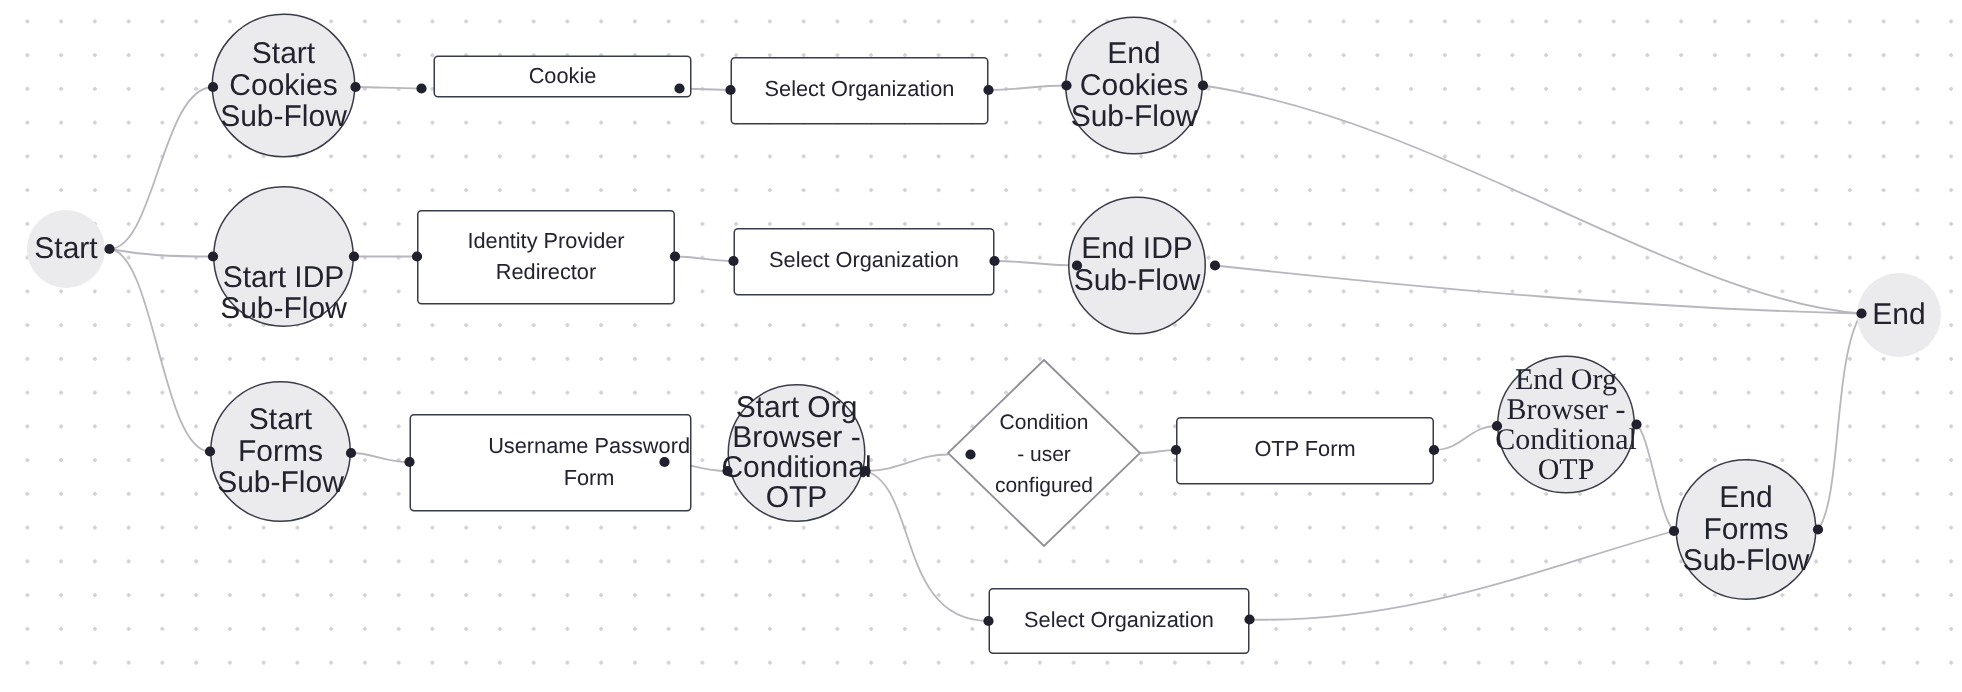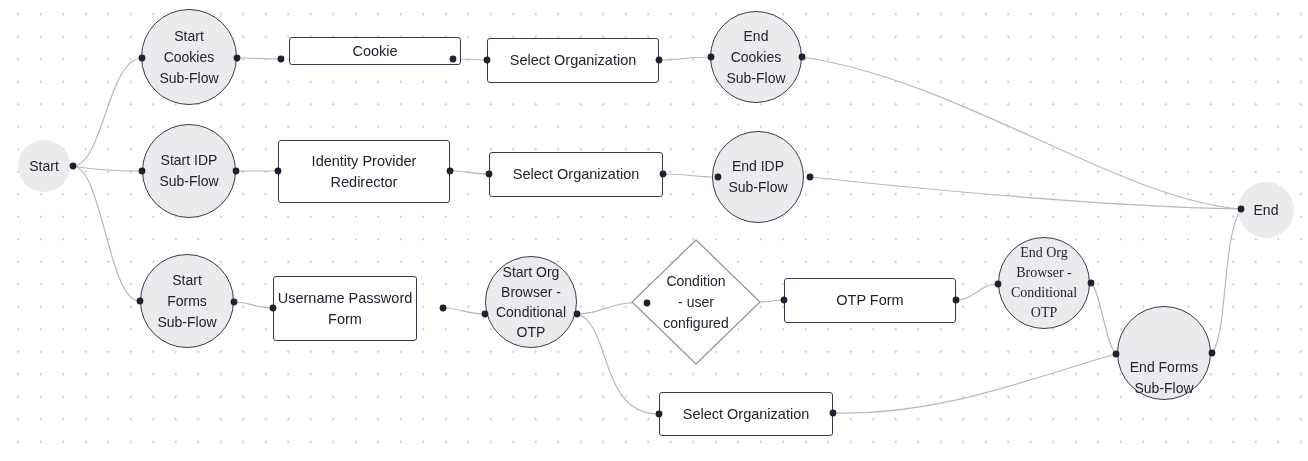--- a/index.html
+++ b/index.html
@@ -13,21 +13,21 @@
     background-image:radial-gradient(circle,#d2d2d7 1.1px,transparent 1.1px);
     background-size:22.5px 22.5px;
     background-position:7px 3px;
   }
   svg.layer{position:absolute;left:0;top:0;pointer-events:none;}
   .edge{fill:none;stroke:#b7b7bd;stroke-width:1.2px;}
   .diamond{fill:#ffffff;stroke:#8e9096;stroke-width:1.2px;}
   .port{fill:#20202e;}
   .node{
     position:absolute;display:flex;align-items:center;justify-content:center;
-    text-align:center;color:#23232f;font-size:14px;line-height:21px;
+    text-align:center;color:#23232f;font-size:20px;line-height:21px;
     white-space:pre-line;z-index:2;
   }
   .circle{
     border-radius:50%;
     background:#ebebed;
     border:1.6px solid #3a3b49;
   }
   .terminal{
     border-radius:50%;
     background:#ebebed;
@@ -87,21 +87,21 @@
   <div class="node rect" style="left:487px;top:38px;width:172px;height:45px;">
     <span>Select Organization</span>
   </div>
 
   <div class="node circle" style="left:710px;top:11px;width:92px;height:92px;">
     <span>End
 Cookies
 Sub-Flow</span>
   </div>
 
-  <div class="node circle" style="left:142px;top:124px;width:94px;height:94px;">
+  <div class="node circle" style="left:142px;top:124px;width:94px;height:94px;align-items:flex-end;">
     <span>Start IDP
 Sub-Flow</span>
   </div>
 
   <div class="node rect" style="left:278px;top:140px;width:172px;height:63px;">
     <span>Identity Provider
 Redirector</span>
   </div>
 
   <div class="node rect" style="left:489px;top:152px;width:174px;height:45px;">
@@ -112,21 +112,21 @@
     <span>End IDP
 Sub-Flow</span>
   </div>
 
   <div class="node circle" style="left:140px;top:254px;width:94px;height:94px;">
     <span>Start
 Forms
 Sub-Flow</span>
   </div>
 
-  <div class="node rect" style="left:273px;top:276px;width:144px;height:65px;">
+  <div class="node rect" style="left:273px;top:276px;width:188px;height:65px;justify-content:flex-end;">
     <span>Username Password
 Form</span>
   </div>
 
   <div class="node circle" style="left:485px;top:256px;width:92px;height:92px;line-height:20px;">
     <span>Start Org
 Browser -
 Conditional
 OTP</span>
   </div>
@@ -145,21 +145,21 @@
     <span>End Org
 Browser -
 Conditional
 OTP</span>
   </div>
 
   <div class="node rect" style="left:659px;top:392px;width:174px;height:44px;">
     <span>Select Organization</span>
   </div>
 
-  <div class="node circle" style="left:1117px;top:306px;width:94px;height:94px;align-items:flex-end;">
+  <div class="node circle" style="left:1117px;top:306px;width:94px;height:94px;">
     <span>End Forms
 Sub-Flow</span>
   </div>
 
   <div class="node terminal" style="left:1238px;top:182px;width:56px;height:56px;">
     <span>End</span>
   </div>
 
   <svg class="layer" width="1308" height="461" style="z-index:3;">
     <circle class="port" cx="73" cy="166" r="3.4"></circle>

